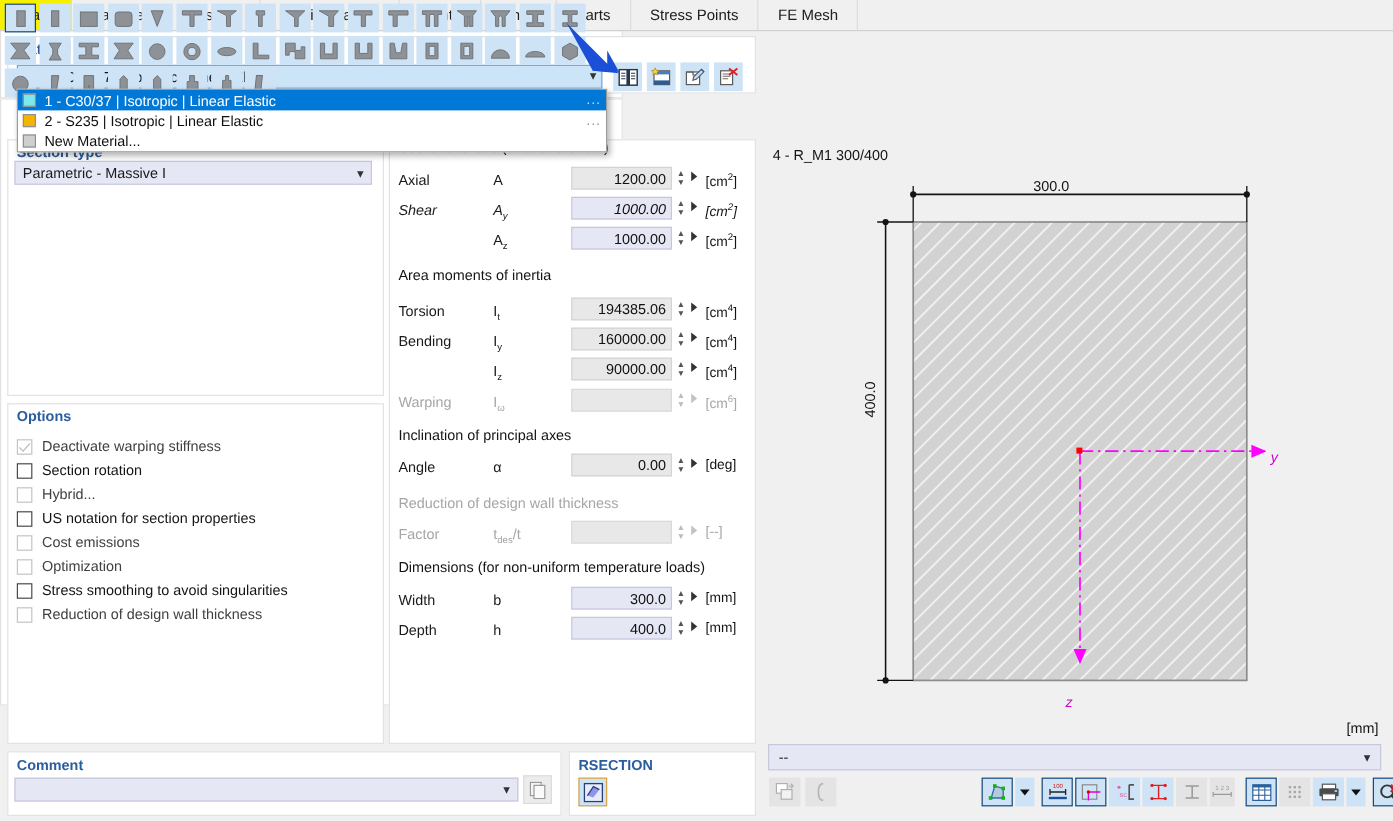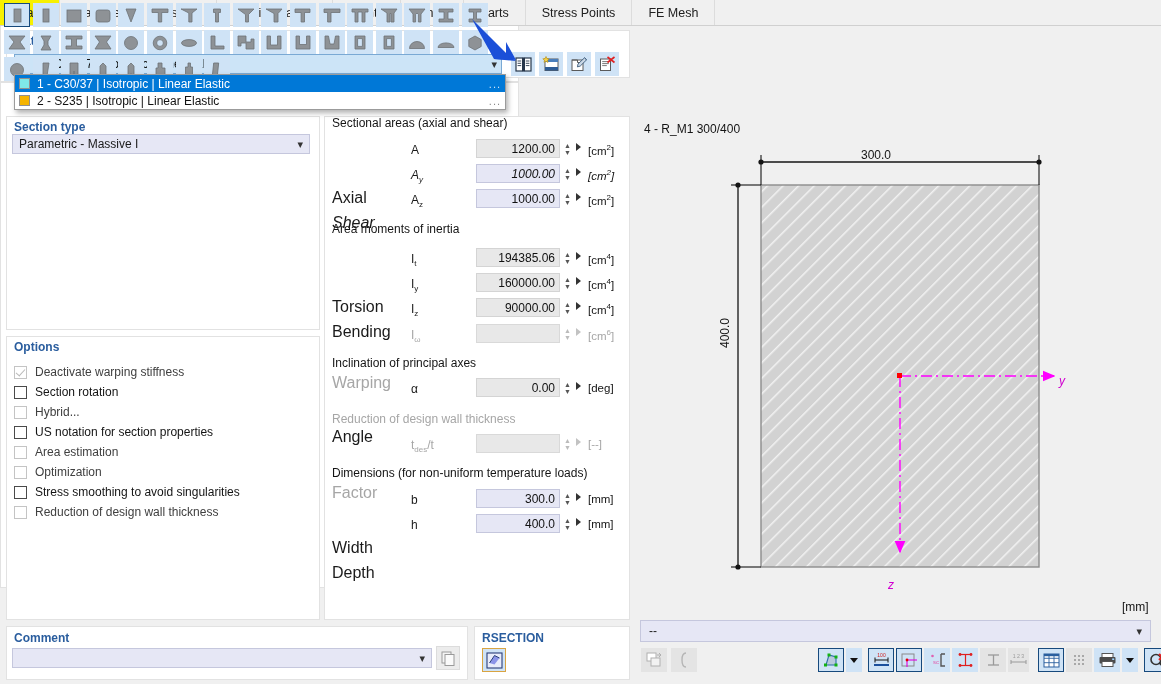--- a/index.html
+++ b/index.html
@@ -101,21 +101,21 @@
     border:solid #b9b9b9; border-width:0 1.8px 1.8px 0; transform:rotate(42deg);
   }
 
   
   #pnl-props{ left:324px; top:116px; width:306px; height:504px; }
   .grp{
     position:absolute; font-size:12px; color:#141414; font-weight:normal;
   }
   .grp.dis{ color:#a6a6a6; }
   .row{ position:absolute; height:22px; left:0; width:306px; }
-  .row .rlabel{ position:absolute; left:8px; top:4px; font-size:16px;margin-top:46px; }
+  .row .rlabel{ position:absolute; left:8px; top:4px; font-size:12px; }
   .row .rsym{ position:absolute; left:87px; top:4px; font-size:12px; }
   .row.dis .rlabel, .row.dis .rsym{ color:#a6a6a6; }
   .field{
     position:absolute; left:152px; top:0; width:84px; height:19px;
     background:#e6e7f5; border:1px solid #c5c7dd;
     text-align:right; padding:2px 4px 0 0; font-size:12px; color:#111;
   }
   .field.ro{ background:#e8e8e8; border-color:#d4d4d4; }
   .field.empty{ background:#e8e8e8; border-color:#d9d9d9; }
   .spin{
@@ -235,20 +235,25 @@
 <div id="material-dropdown">
     <div class="dd-item sel">
       <span class="swatch" style="background: rgb(127, 232, 232);"></span>
       <span>1 - C30/37 | Isotropic | Linear Elastic</span>
       <span class="dots">...</span>
     </div>
     <div class="dd-item">
       <span class="swatch" style="background: rgb(245, 180, 0);"></span>
       <span>2 - S235 | Isotropic | Linear Elastic</span>
       <span class="dots">...</span>
+    </div>
+    <div class="dd-item">
+      <span class="swatch" style="background: rgb(207, 207, 207);"></span>
+      <span>New Material...</span>
+      <span class="dots"></span>
     </div>
   </div>
 
 <div class="tbtn" style="left:511px; top:52px;">
   <svg width="17" height="15" viewBox="0 0 17 15">
     <rect x="1" y="1" width="6.6" height="13" fill="#fff" stroke="#26364a" stroke-width="1.2"></rect>
     <rect x="9.4" y="1" width="6.6" height="13" fill="#fff" stroke="#26364a" stroke-width="1.2"></rect>
     <rect x="7.6" y="0.5" width="1.8" height="14" fill="#26364a"></rect>
     <path d="M2.6 4h3.6M2.6 6.3h3.6M2.6 8.6h3.6M10.8 4h3.6M10.8 6.3h3.6M10.8 8.6h3.6" stroke="#26364a" stroke-width="0.9"></path>
   </svg>
@@ -298,21 +303,21 @@
     <div class="opt disabled">
       <span class="cb"></span>
       <span>Hybrid...</span>
     </div>
     <div class="opt">
       <span class="cb"></span>
       <span>US notation for section properties</span>
     </div>
     <div class="opt disabled">
       <span class="cb"></span>
-      <span>Area estimation</span>
+      <span>Cost emissions</span>
     </div>
     <div class="opt disabled">
       <span class="cb"></span>
       <span>Optimization</span>
     </div>
     <div class="opt">
       <span class="cb"></span>
       <span>Stress smoothing to avoid singularities</span>
     </div>
     <div class="opt disabled">

